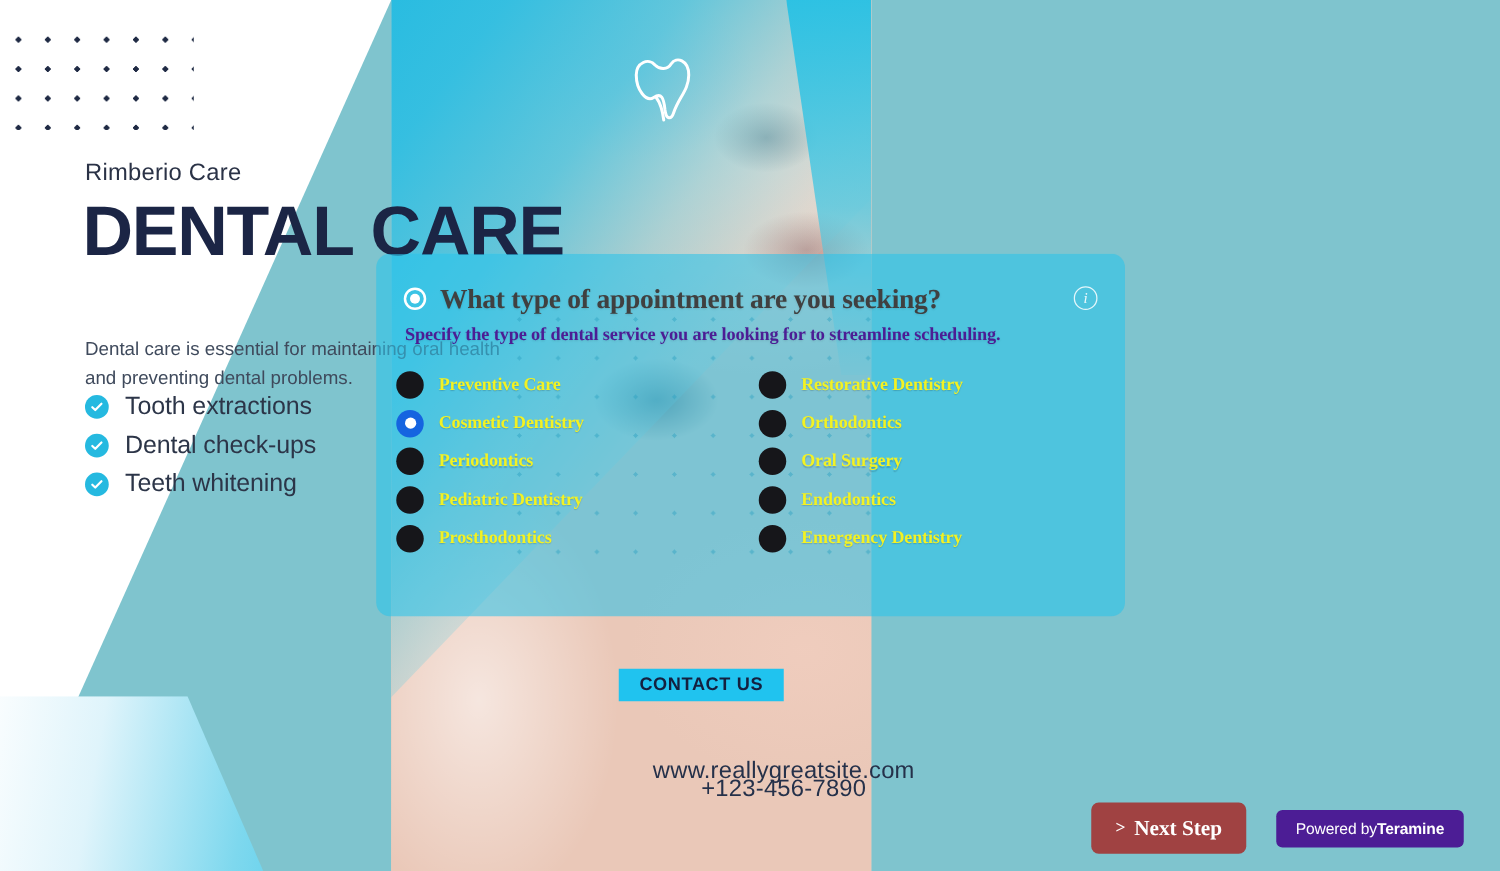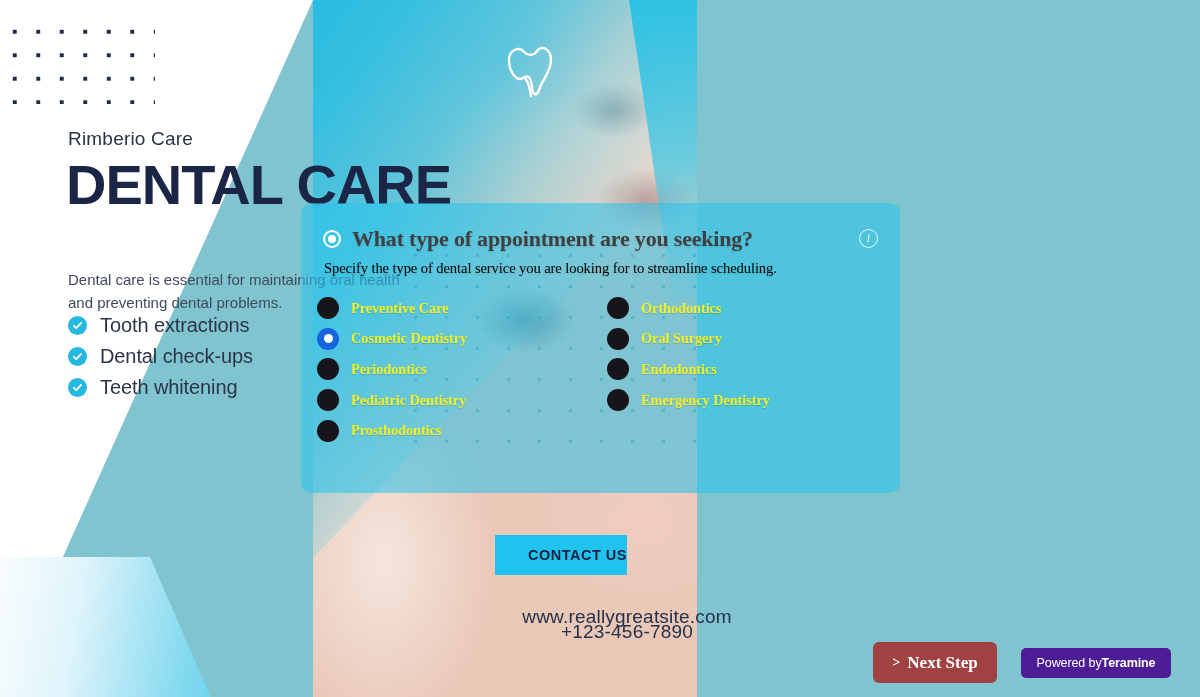--- a/index.html
+++ b/index.html
@@ -106,25 +106,24 @@
   .bullet { display:flex; align-items:center; gap:13px; height:30px; margin-bottom:1px; }
   .bullet .chk {
     width:19px; height:19px; border-radius:50%; background:#25b9e0;
     display:flex; align-items:center; justify-content:center; flex:0 0 auto;
   }
   .bullet .chk svg { display:block; }
   .bullet .btxt { font-size:20px; color:#2c3548; letter-spacing:-.1px; }
 
   
   .contact-btn {
-    position:absolute; left:495px; top:535px; width:132px; height:40px; z-index:7;
+    position:absolute; left:495px; top:535px; width:132px; height:26px; z-index:7;
     background:#20c3ef; border:0; cursor:pointer;
     color:#14203f; font-weight:bold; font-size:14.5px; letter-spacing:.5px;
     font-family:"Liberation Sans", sans-serif;
-    text-align:right;
   }
   .phone {
     position:absolute; left:0; top:586px; width:1200px; z-index:7;
     text-align:center; font-size:19px; color:#25314a;
     letter-spacing:.2px; pointer-events:none;
   }
   .phone span { display:block;margin-top:35px; }
   .website {
     position:absolute; left:0; top:606px; width:1200px; z-index:7;
     text-align:center; font-size:19px; color:#25314a; letter-spacing:.2px;
@@ -152,22 +151,22 @@
     width:8px; height:8px; border-radius:50%; background:#ffffff; display:block;
   }
   .info-icon {
     position:absolute; right:22px; top:26px; width:19px; height:19px;
     border-radius:50%; border:1.6px solid rgba(255,255,255,.85);
     color:rgba(255,255,255,.9); font-size:12px; font-family:"Liberation Serif", serif;
     display:flex; align-items:center; justify-content:center; cursor:pointer;
     font-style:italic;
   }
   .panel-sub {
-    position:absolute; left:23px; top:57px; color:#000000;
-    font-family:"Liberation Serif", serif; font-weight:normal; font-size:14.6px;
+    position:absolute; left:23px; top:57px; color:#4c1d95;
+    font-family:"Liberation Serif", serif; font-weight:bold; font-size:14.6px;
     letter-spacing:-.1px; text-shadow:0 1px 2px rgba(0,0,0,.12);
   }
 
   .options {
     position:absolute; left:16px; top:90px; width:567px;
     display:flex; gap:0;
   }
   .opt-col { width:270px; }
   .opt-col.right { margin-left:20px; }
   .opt {
@@ -301,20 +300,24 @@
         </div>
         <div class="opt">
           <span class="dot"></span>
           <span class="olabel">Prosthodontics</span>
         </div>
       </div>
 
       <div class="opt-col right">
         <div class="opt">
           <span class="dot"></span>
+          <span class="olabel">Restorative Dentistry</span>
+        </div>
+        <div class="opt">
+          <span class="dot"></span>
           <span class="olabel">Orthodontics</span>
         </div>
         <div class="opt">
           <span class="dot"></span>
           <span class="olabel">Oral Surgery</span>
         </div>
         <div class="opt">
           <span class="dot"></span>
           <span class="olabel">Endodontics</span>
         </div>

